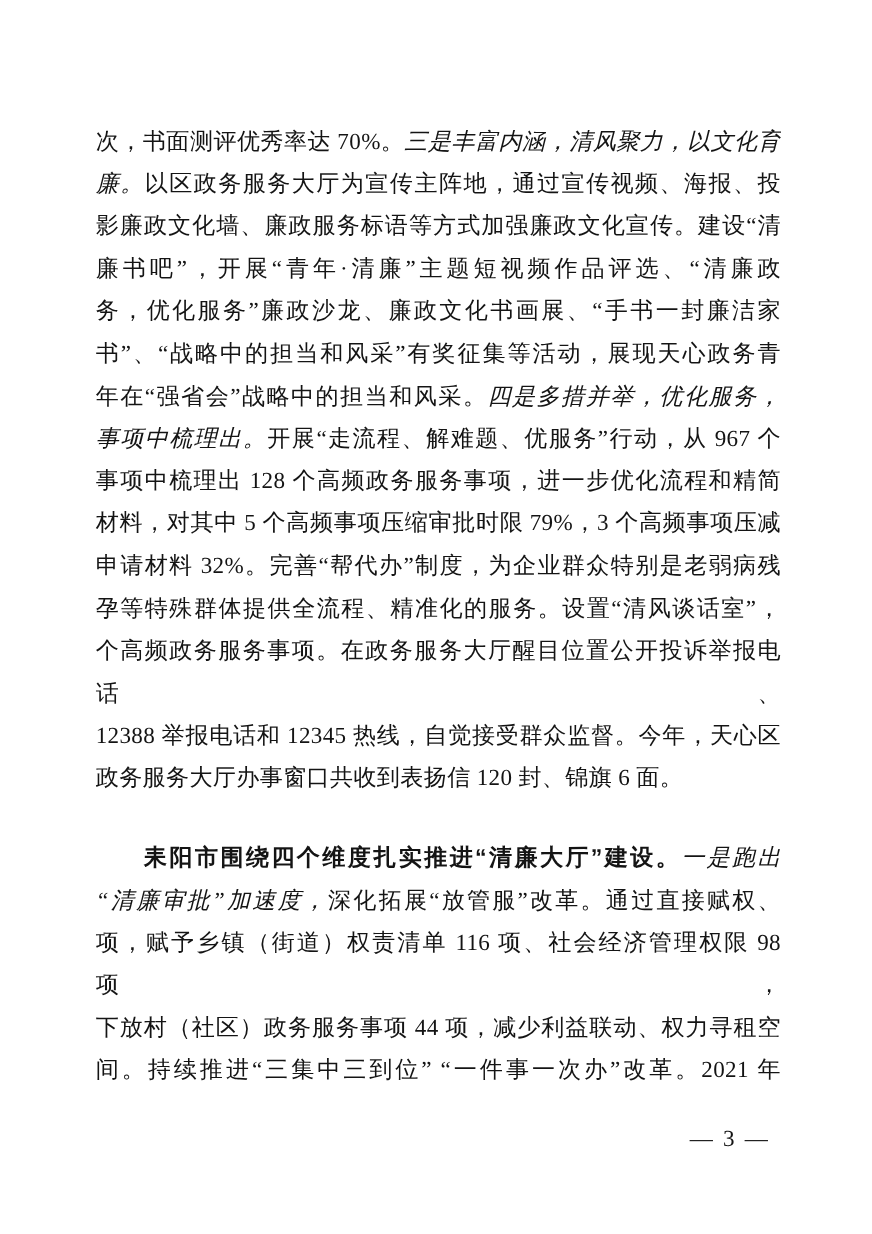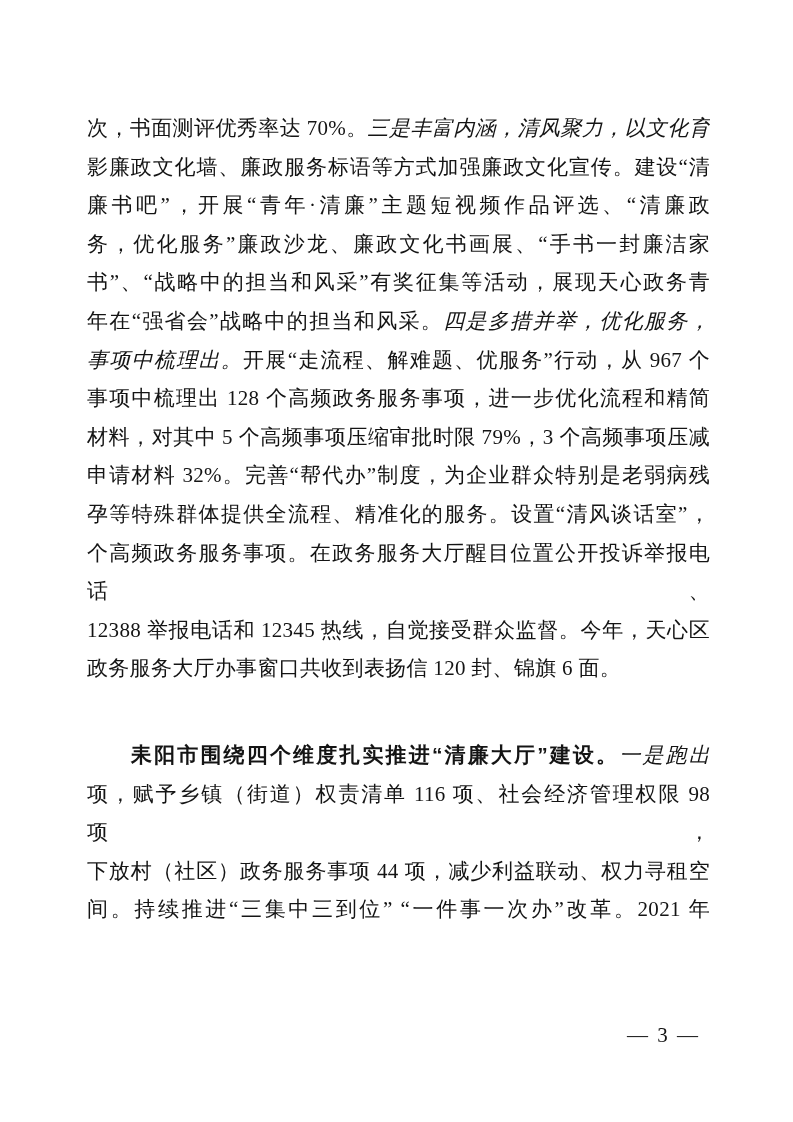--- a/index.html
+++ b/index.html
@@ -16,21 +16,21 @@
     font-family: "Liberation Serif", "DejaVu Serif", serif;
     overflow: hidden;
   }
   .content {
     position: absolute;
     left: 87px;
     top: 109px;
     width: 623px;
   }
   .paragraph { margin: 0; }
-  .paragraph + .paragraph { margin-top: 48px; }
+  .paragraph + .paragraph { margin-top: 33px; }
   .line {
     font-size: 21px;
     line-height: 38.6px;
     text-align: justify;
     text-align-last: justify;
     letter-spacing: 0.3px;
     overflow: hidden;
   }
   .line.no-just {
     text-align: right;
@@ -56,35 +56,37 @@
     color: #141414;
   }
 </style>
 </head>
 <body>
 
 <div class="page">
   <div class="content">
       <div class="paragraph">
         <div class="line"><span class="seg song">次，书面测评优秀率达 70%。</span><span class="seg kai">三是丰富内涵，清风聚力，以文化育</span></div>
+        <div class="line"><span class="seg kai">廉。</span><span class="seg song">以区政务服务大厅为宣传主阵地，通过宣传视频、海报、投</span></div>
         <div class="line"><span class="seg song">影廉政文化墙、廉政服务标语等方式加强廉政文化宣传。建设“清</span></div>
         <div class="line"><span class="seg song">廉书吧”，开展“青年·清廉”主题短视频作品评选、“清廉政</span></div>
         <div class="line"><span class="seg song">务，优化服务”廉政沙龙、廉政文化书画展、“手书一封廉洁家</span></div>
         <div class="line"><span class="seg song">书”、“战略中的担当和风采”有奖征集等活动，展现天心政务青</span></div>
         <div class="line"><span class="seg song">年在“强省会”战略中的担当和风采。</span><span class="seg kai">四是多措并举，优化服务，</span></div>
         <div class="line"><span class="seg kai">事项中梳理出。</span><span class="seg song">开展“走流程、解难题、优服务”行动，从 967 个</span></div>
         <div class="line"><span class="seg song">事项中梳理出 128 个高频政务服务事项，进一步优化流程和精简</span></div>
         <div class="line"><span class="seg song">材料，对其中 5 个高频事项压缩审批时限 79%，3 个高频事项压减</span></div>
         <div class="line"><span class="seg song">申请材料 32%。完善“帮代办”制度，为企业群众特别是老弱病残</span></div>
         <div class="line"><span class="seg song">孕等特殊群体提供全流程、精准化的服务。设置“清风谈话室”，</span></div>
         <div class="line"><span class="seg song">个高频政务服务事项。在政务服务大厅醒目位置公开投诉举报电话、</span></div>
         <div class="line"><span class="seg song">12388 举报电话和 12345 热线，自觉接受群众监督。今年，天心区</span></div>
         <div class="line no-just"><span class="seg song">政务服务大厅办事窗口共收到表扬信 120 封、锦旗 6 面。</span></div>
       </div>
       <div class="paragraph">
         <div class="line indent"><span class="seg hei">耒阳市围绕四个维度扎实推进“清廉大厅”建设。</span><span class="seg kai">一是跑出</span></div>
+        <div class="line"><span class="seg kai">“清廉审批”加速度，</span><span class="seg song">深化拓展“放管服”改革。通过直接赋权、</span></div>
         <div class="line"><span class="seg song">项，赋予乡镇（街道）权责清单 116 项、社会经济管理权限 98 项，</span></div>
         <div class="line"><span class="seg song">下放村（社区）政务服务事项 44 项，减少利益联动、权力寻租空</span></div>
         <div class="line"><span class="seg song">间。持续推进“三集中三到位” “一件事一次办”改革。2021 年</span></div>
       </div>
     </div>
   <div class="page-number">— 3 —</div>
 </div>
 
 </body></html>

